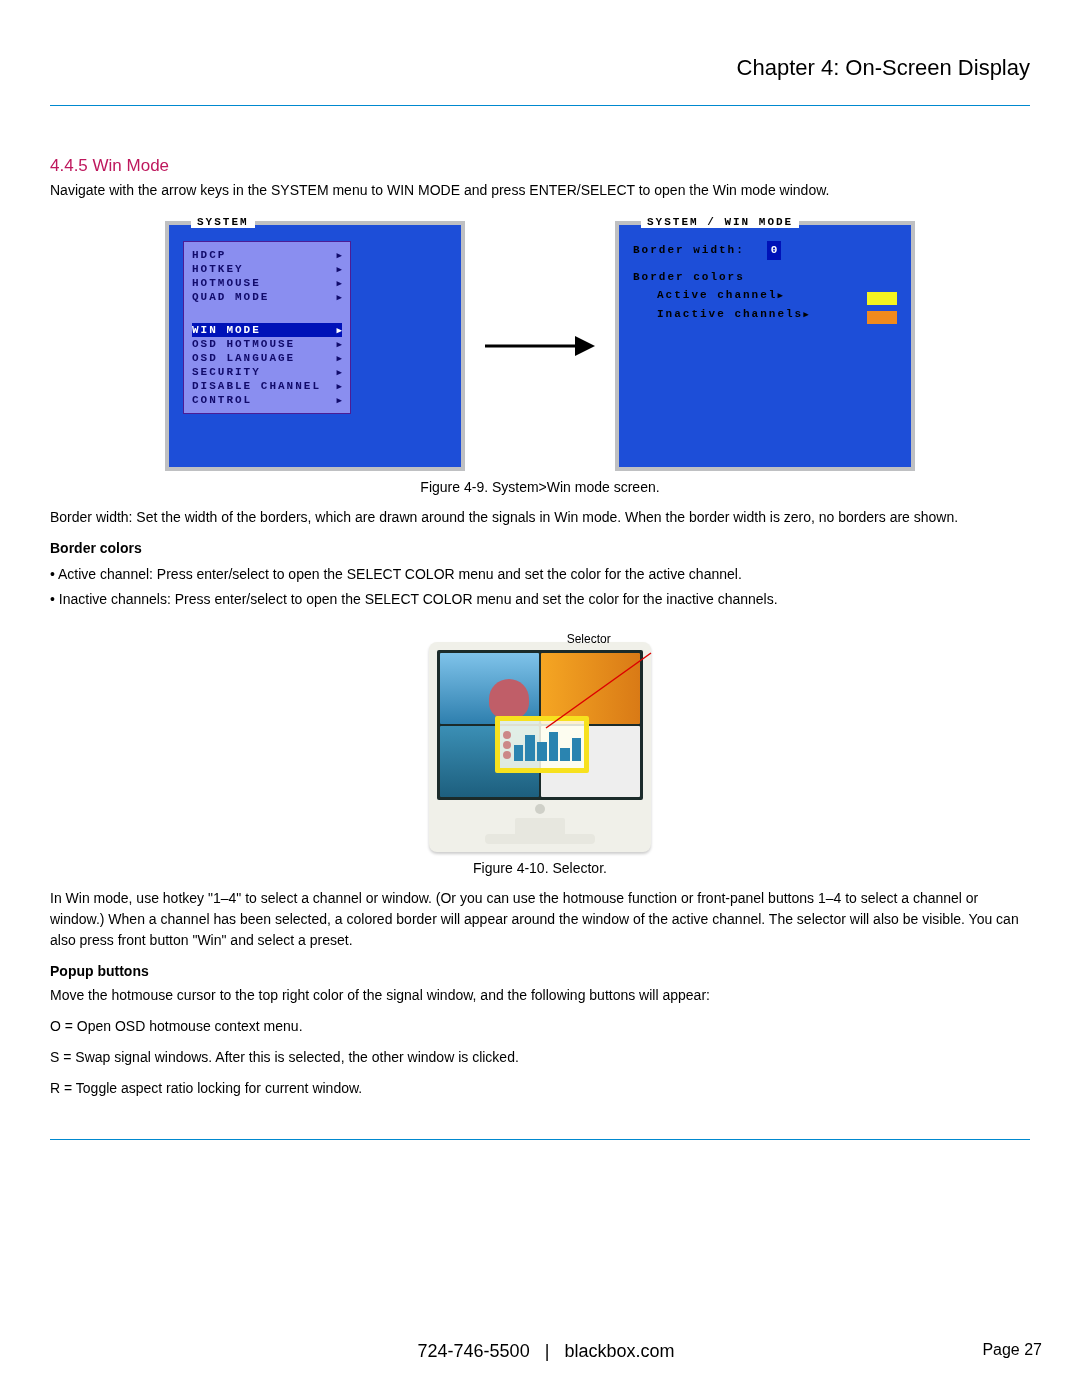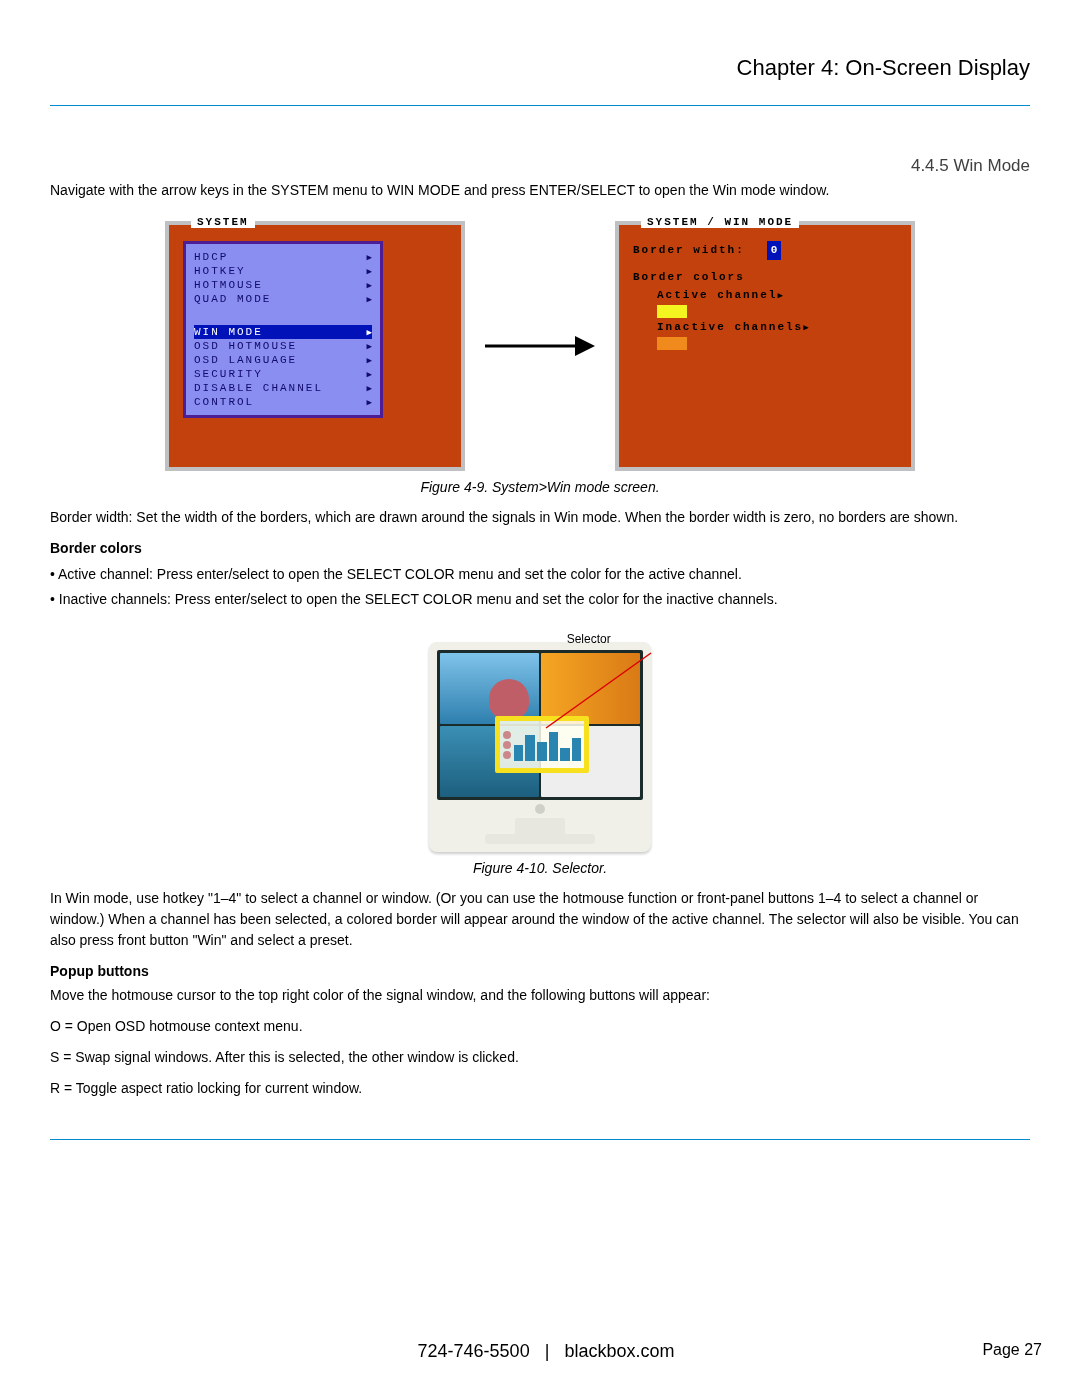--- a/index.html
+++ b/index.html
@@ -17,36 +17,34 @@
   .chapter-header {
     text-align: right;
     font-size: 22px;
     color: #000;
     padding-bottom: 24px;
     border-bottom: 1px solid #0089cf;
     margin-bottom: 50px;
     font-weight: 400;
   }
   .section-heading {
-    color: #404040;
+    color: #be185d;
     font-size: 17px;
     font-weight: 500;
     margin-bottom: 4px;
-    text-align: right;
   }
   .body-text {
     font-size: 14px;
     line-height: 1.5;
     margin-bottom: 10px;
   }
   .figure-caption {
     text-align: center;
     font-size: 14px;
     margin: 8px 0 12px 0;
-    font-style: italic;
   }
   .sub-heading {
     font-weight: 600;
     font-size: 14px;
     margin: 12px 0 6px 0;
   }
   .bullet { font-size: 14px; line-height: 1.8; }
 
   
   .diagram-row {
@@ -54,46 +52,46 @@
     align-items: center;
     justify-content: center;
     gap: 20px;
     margin: 20px 0 8px 0;
     padding: 0 40px;
   }
   .osd-box {
     width: 300px;
     height: 250px;
     border: 4px solid #bfc0c2;
-    background: #c2410c;
+    background: #1d4ed8;
     position: relative;
     padding: 16px 14px;
   }
   .osd-title {
     position: absolute;
     top: -9px;
     left: 22px;
     background: #fff;
     padding: 0 6px;
     font-family: "Courier New", monospace;
     font-weight: 700;
     font-size: 11px;
     letter-spacing: 2px;
     color: #000;
   }
   .system-menu {
     background: #8a8ef0;
-    border: 3px solid #4c1d95;
+    border: 1px solid #4c1d95;
     padding: 6px 8px;
     font-family: "Courier New", monospace;
     font-size: 11px;
-    font-weight: 400;
+    font-weight: 700;
     letter-spacing: 2px;
     color: #110b6b;
-    width: 200px;
+    width: 168px;
   }
   .menu-item {
     display: flex;
     justify-content: space-between;
     align-items: center;
     padding: 1px 0;
   }
   .menu-item.selected {
     background: #0012b8;
     color: #fff;
@@ -111,24 +109,23 @@
   .bw-row { display:flex; align-items:center; gap: 12px;}
   .bw-val {
     background: #0012b8;
     color: #fff;
     padding: 0 4px;
     letter-spacing: 0;
     margin-left: 10px;
   }
   .color-row {
     display:flex;
-    align-items:flex-start;
+    align-items:flex-end;
     justify-content: space-between;
     padding-left: 24px;
-    flex-direction: column;
   }
   .swatch { width: 30px; height: 13px; display:inline-block; border:none; }
   .arrow-svg { flex: 0 0 auto; }
 
   
   .monitor-wrap {
     display:flex;
     justify-content:center;
     margin: 30px 0 0 0;
     position: relative;

